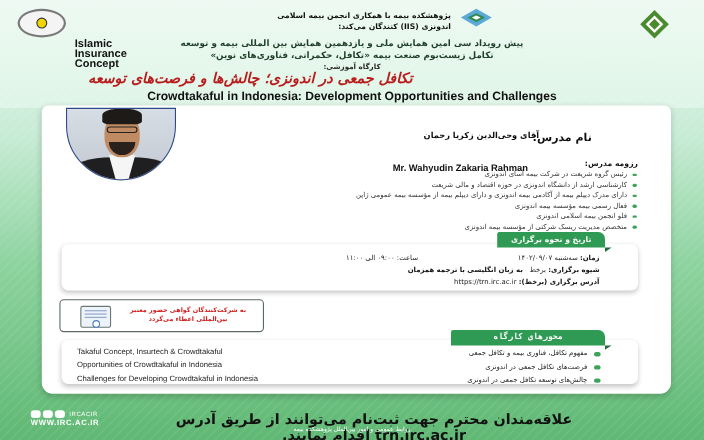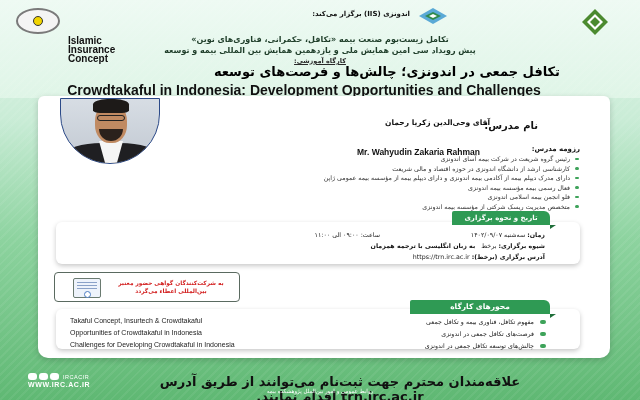--- a/index.html
+++ b/index.html
@@ -24,25 +24,25 @@
   .iis-logo .core { width: 10px; height: 10px; border-radius: 50%; background: #f1d400; border: 1px solid #333; }
   .iis-text { position: absolute; left: 68px; top: 8px; font-family: "Liberation Sans", sans-serif; font-weight: 700;
     font-size: 10px; line-height: 9px; color: #111; margin-top: 28px; }
   .center-logo { position: absolute; left: 418px; top: 7px; width: 30px; height: 22px; }
   .right-logo { position: absolute; left: 580px; top: 8px; width: 30px; height: 30px; }
   .organizer { position: absolute; left: 250px; top: 9px; width: 160px; text-align: right; direction: rtl;
     font-size: 7px; font-weight: 700; line-height: 10px; color: #111; }
   .intro { position: absolute; left: 140px; top: 34px; width: 360px; text-align: center; direction: rtl;
     font-size: 8px; font-weight: 700; line-height: 11px; color: #1f3e2a; }
   .workshop-label { position: absolute; left: 240px; top: 57px; width: 160px; text-align: center; direction: rtl;
-    font-size: 6.5px; font-weight: 700; color: #2a2a2a; text-decoration: underline; }
-  .title-fa { position: absolute; left: 80px; top: 64px; width: 480px; text-align: right; direction: rtl;
-    font-size: 13px; font-weight: 700; color: #000000; }
-  .title-en { position: absolute; left: 64px; top: 82px; width: 480px; text-align: center;
-    font-family: "Liberation Sans", sans-serif; font-size: 14px; font-weight: 700; color: #111; }
+    font-size: 6.5px; font-weight: 700; color: #2a2a2a; }
+  .title-fa { position: absolute; left: 80px; top: 64px; width: 480px; text-align: left; direction: rtl;
+    font-size: 13px; font-weight: 700; color: #b91c1c; font-style: italic; }
+  .title-en { position: absolute; left: 80px; top: 82px; width: 480px; text-align: center;
+    font-family: "Liberation Sans", sans-serif; font-size: 11px; font-weight: 700; color: #111; }
 
   
   .card { position: absolute; left: 38px; top: 96px; width: 572px; height: 262px; background: #fff;
     border-radius: 6px 6px 10px 10px; box-shadow: 0 2px 6px rgba(0,0,0,0.18); }
   .photo { position: absolute; left: 60px; top: 98px; width: 100px; height: 66px; border-radius: 0 0 60px 60px;
     background: linear-gradient(180deg, #d7dde4 0%, #c2c9d2 100%); overflow: hidden; border: 1px solid #2c4a88; }
   .photo .head { position: absolute; left: 34px; top: 4px; width: 32px; height: 40px; border-radius: 45%;
     background: #c08a62; }
   .photo .hair { position: absolute; left: 32px; top: 0px; width: 36px; height: 14px; border-radius: 40% 40% 20% 20%; background: #1d1a18; }
   .photo .glasses { position: absolute; left: 36px; top: 16px; width: 28px; height: 6px; border: 1.5px solid #222; border-radius: 3px; }
@@ -78,21 +78,21 @@
   .cert-icon { position: absolute; left: 73px; top: 278px; width: 28px; height: 20px; border: 1.5px solid #6a7a70; border-radius: 2px; background: #eef3fb; }
   .cert-icon .line { position: absolute; left: 3px; right: 3px; height: 1px; background: #8ba2c8; }
   .cert-icon .seal { position: absolute; left: 10px; top: 12px; width: 7px; height: 7px; border-radius: 50%; border: 1.5px solid #4b7bc4; background: #fff; }
   .cert-text { position: absolute; left: 110px; top: 279px; width: 122px; direction: rtl; text-align: center;
     font-size: 5.8px; font-weight: 700; line-height: 8px; color: #d21d1d; }
 
   
   .topics-box { position: absolute; left: 56px; top: 309px; width: 524px; height: 40px; background: #fff;
     border-radius: 6px; box-shadow: 0 2px 5px rgba(0,0,0,0.22); }
   .topics-head { position: absolute; left: 410px; top: 300px; width: 140px; height: 14px; background: #2f9a54;
-    border-radius: 2px 6px 0 0; color: #fff; font-size: 7.5px; font-weight: 700; direction: rtl; text-align: center; line-height: 14px; }
+    border-radius: 2px 6px 0 0; color: #fff; font-size: 7.5px; font-weight: 700; direction: rtl; text-align: center; line-height: 14px; font-family: Liberation Mono, monospace; }
   .topics-head::after { content: ""; position: absolute; right: -6px; bottom: -4px; border-left: 6px solid #1f6e39; border-bottom: 4px solid transparent; }
   .topic-en { position: absolute; left: 70px; font-family: "Liberation Sans", sans-serif; font-size: 7px; color: #222; white-space: nowrap; }
   .topic-fa { position: absolute; left: 330px; width: 216px; direction: rtl; text-align: right; font-size: 6.3px; color: #222; white-space: nowrap; padding-right: 12px; }
   .topic-fa::before { content: ""; position: absolute; right: 0; top: 2px; width: 6px; height: 4px; border-radius: 3px; background: #3ea35a; }
 
   
   .register { position: absolute; left: 140px; top: 374px; width: 400px; direction: rtl; text-align: center;
     font-size: 13px; font-weight: 700; color: #111; }
   .pr-line { position: absolute; left: 200px; top: 388px; width: 240px; direction: rtl; text-align: center;
     font-size: 5.5px; color: #fff; }
@@ -120,25 +120,26 @@
   <polygon points="15,5 23,9 15,13 7,9" fill="#2f8a4c"></polygon>
   <polygon points="15,7 19,9 15,11 11,9" fill="#ffffff"></polygon>
 </svg>
 <svg class="right-logo" viewBox="0 0 30 30">
   <polygon points="15,1 28,14 15,27 2,14" fill="#4b8a2f"></polygon>
   <polygon points="15,6 23,14 15,22 7,14" fill="#ffffff"></polygon>
   <polygon points="15,9 20,14 15,19 10,14" fill="#4b8a2f"></polygon>
 </svg>
 
 <div class="organizer">
-  <div>اندونزی (IIS) برگزار می‌کند:</div>
+  <div>پژوهشکده بیمه با همکاری انجمن بیمه اسلامی</div>
+  <div>اندونزی (IIS) کنندگان می‌کند:</div>
 </div>
 <div class="intro">
+  <div>پیش رویداد سی امین همایش ملی و یازدهمین همایش بین المللی بیمه و توسعه</div>
   <div>تکامل زیست‌بوم صنعت بیمه «تکافل، حکمرانی، فناوری‌های نوین»</div>
-  <div>پیش رویداد سی امین همایش ملی و یازدهمین همایش بین المللی بیمه و توسعه</div>
 </div>
 <div class="workshop-label">کارگاه آموزشی:</div>
 <div class="title-fa">تکافل جمعی در اندونزی؛ چالش‌ها و فرصت‌های توسعه</div>
 <div class="title-en">Crowdtakaful in Indonesia: Development Opportunities and Challenges</div>
 
 <div class="card"></div>
 
 <div class="photo">
   <div class="suit"></div>
     <div class="shirt"></div>

